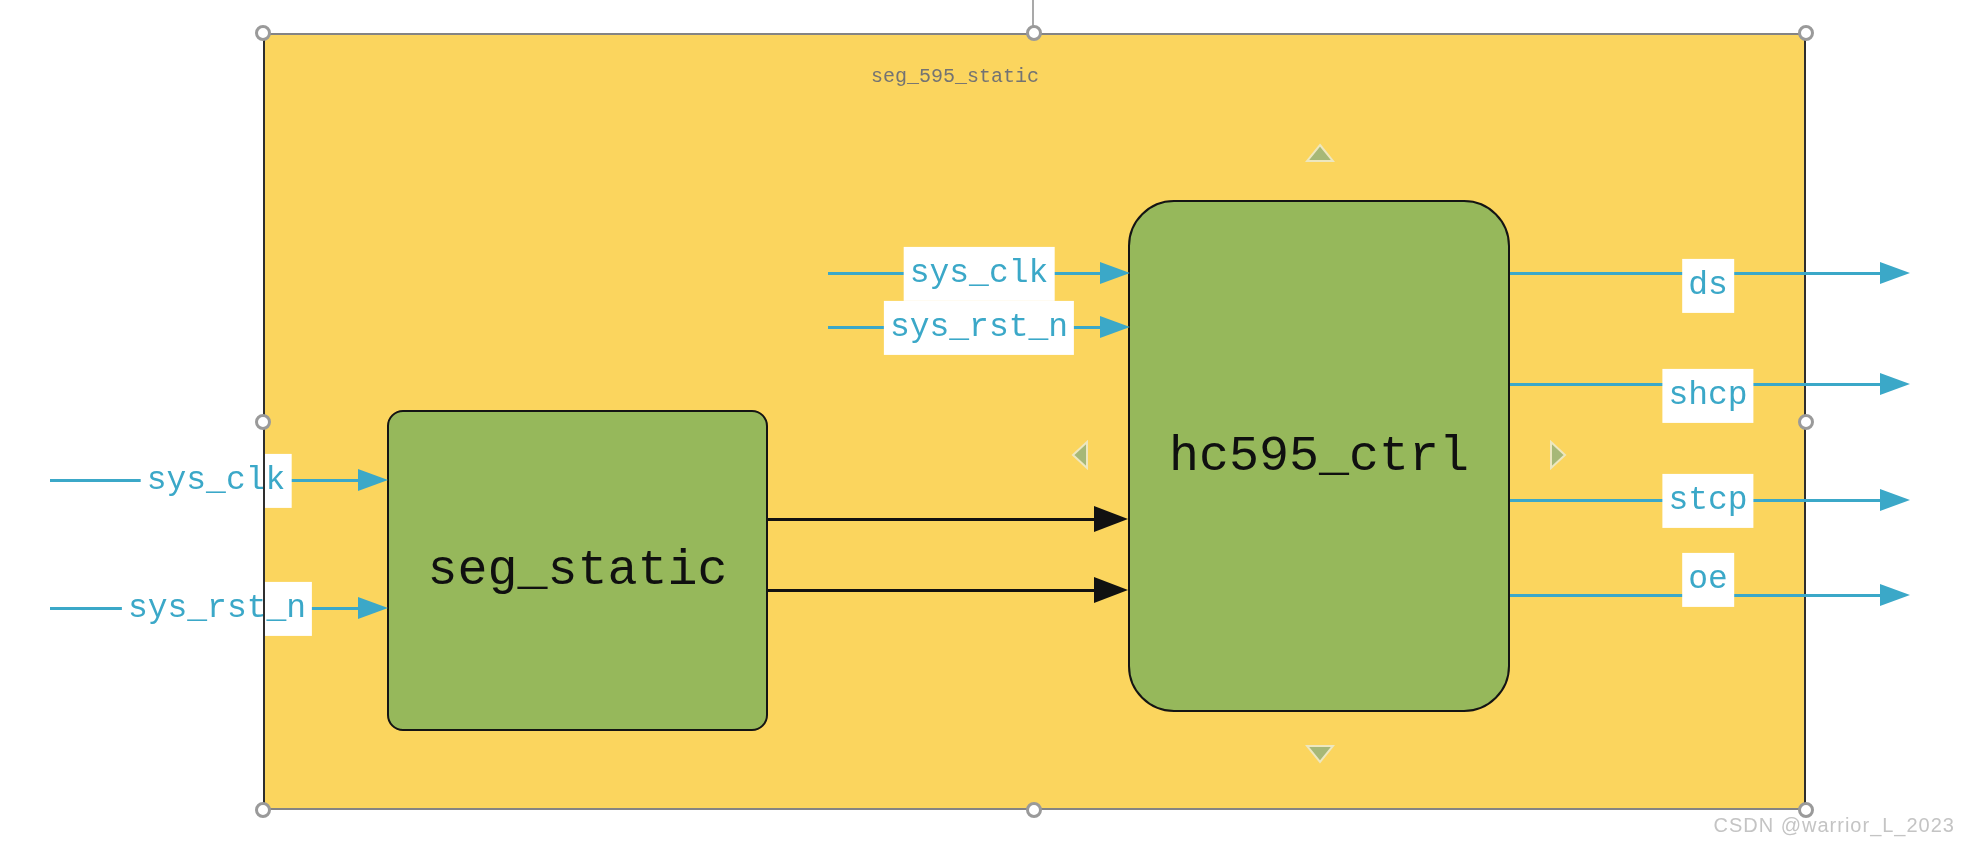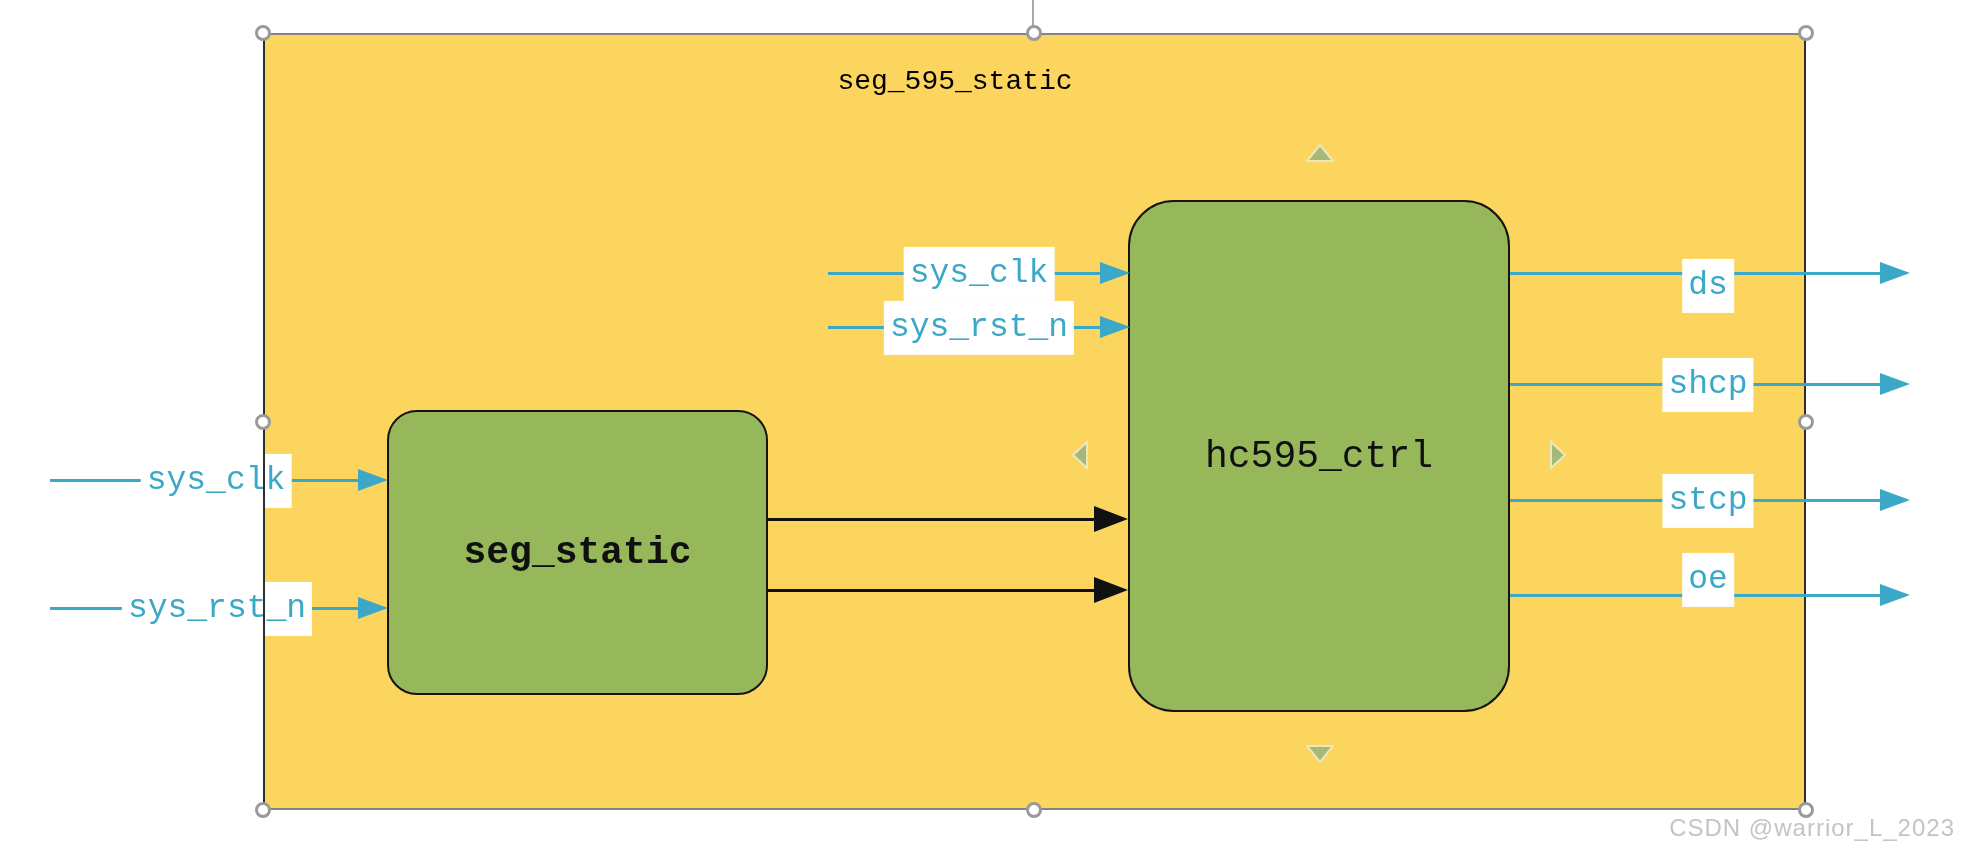--- a/index.html
+++ b/index.html
@@ -7,28 +7,28 @@
          font-family:"Liberation Mono", monospace;}
   .abs{position:absolute;}
 
   
   .canvas-rect{left:263px;top:33px;width:1543px;height:777px;box-sizing:border-box;
     background:var(--canvas-fill);
     border-top:2px solid var(--border-gray);border-bottom:2px solid var(--border-gray);
     border-left:2px solid var(--border-dark);border-right:2px solid var(--border-dark);
     z-index:1;}
   .module-title{left:263px;top:64px;width:1384px;text-align:center;
-    font-size:28px;line-height:1.3;color:#000000;z-index:2;}
+    font-size:20px;line-height:1.3;color:#737373;z-index:2;}
 
   
   .block{box-sizing:border-box;background:var(--block-fill);border:2px solid #141414;
     display:flex;align-items:center;justify-content:center;z-index:3;}
-  .block-seg{left:387px;top:410px;width:381px;height:285px;border-radius:30px;font-weight:bold;}
+  .block-seg{left:387px;top:410px;width:381px;height:321px;border-radius:16px;}
   .block-hc{left:1128px;top:200px;width:382px;height:512px;border-radius:46px;}
-  .block-label{font-size:38px;color:#101010;white-space:nowrap;text-align:right;}
+  .block-label{font-size:50px;color:#101010;white-space:nowrap;text-align:right;}
 
   
   .hline{height:3px;z-index:5;}
   .hline.blue{background:var(--signal-blue);}
   .hline.black{background:var(--signal-black);}
 
   
   .arr{width:0;height:0;z-index:6;}
   .arr.blue{border-top:11px solid transparent;border-bottom:11px solid transparent;
     border-left:30px solid var(--signal-blue);}
@@ -47,21 +47,21 @@
   
   .handle{width:16px;height:16px;margin-left:-8px;margin-top:-8px;border-radius:50%;
     background:#ffffff;border:3px solid var(--handle-gray);box-sizing:border-box;z-index:15;}
   .rot-stem{left:1032px;top:0;width:2px;height:27px;background:#a9a9a9;z-index:14;}
 
   
   .autoconnect{z-index:4;}
 
   
   .watermark{right:14px;top:814px;font-family:"Liberation Sans", sans-serif;
-    font-size:24px;color:var(--watermark-gray);letter-spacing:1px;z-index:20;}
+    font-size:20px;color:var(--watermark-gray);letter-spacing:1px;z-index:20;}
 </style>
 </head>
 <body>
 
 <div class="stage">
 
   <div class="abs rot-stem"></div>
 
   <div class="abs canvas-rect"></div>
   <div class="abs module-title">seg_595_static</div>
@@ -107,21 +107,21 @@
 
   <div class="abs hline black" style="left:768px;top:589px;width:326px"></div>
   <div class="abs arr black" style="left:1094px;top:577px"></div>
 
   <div class="abs hline blue" style="left:1510px;top:272px;width:370px"></div>
   <div class="abs arr blue" style="left:1880px;top:262px"></div>
   <div class="abs sig-label blue" style="left:1708px;top:286px">ds</div>
 
   <div class="abs hline blue" style="left:1510px;top:383px;width:370px"></div>
   <div class="abs arr blue" style="left:1880px;top:373px"></div>
-  <div class="abs sig-label blue" style="left:1708px;top:385px">shcp</div>
+  <div class="abs sig-label blue" style="left:1708px;top:396px">shcp</div>
 
   <div class="abs hline blue" style="left:1510px;top:499px;width:370px"></div>
   <div class="abs arr blue" style="left:1880px;top:489px"></div>
   <div class="abs sig-label blue" style="left:1708px;top:501px">stcp</div>
 
   <div class="abs hline blue" style="left:1510px;top:594px;width:370px"></div>
   <div class="abs arr blue" style="left:1880px;top:584px"></div>
   <div class="abs sig-label blue" style="left:1708px;top:580px">oe</div>
 
   <div class="abs border-overlay"></div>

